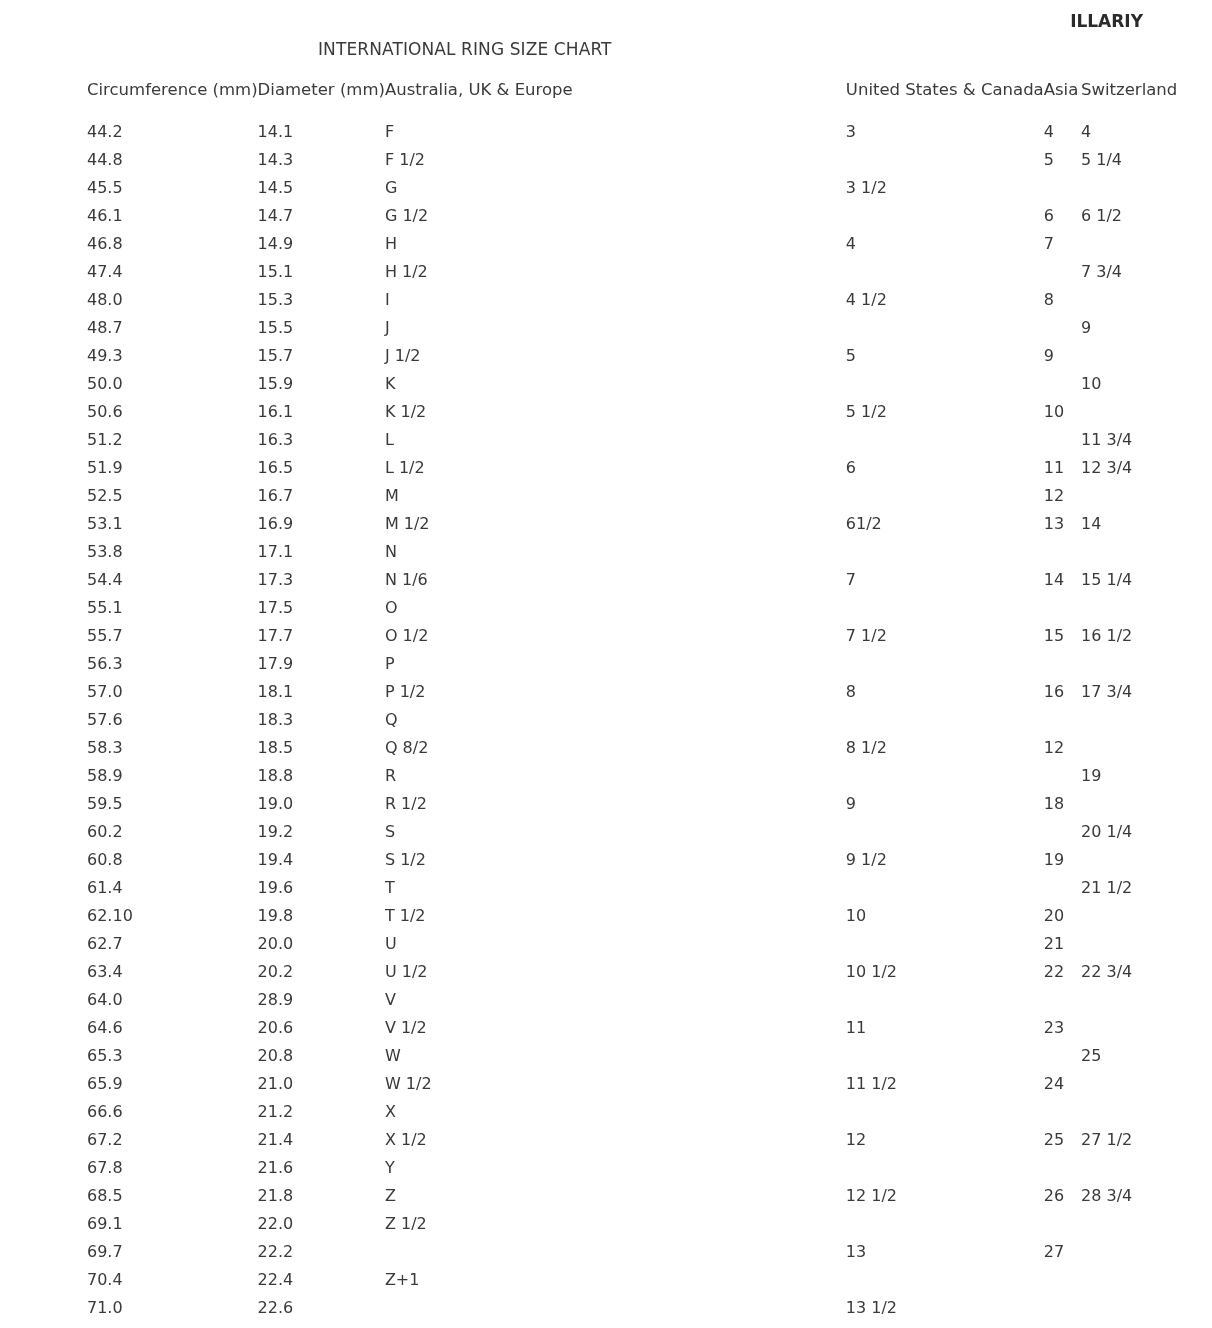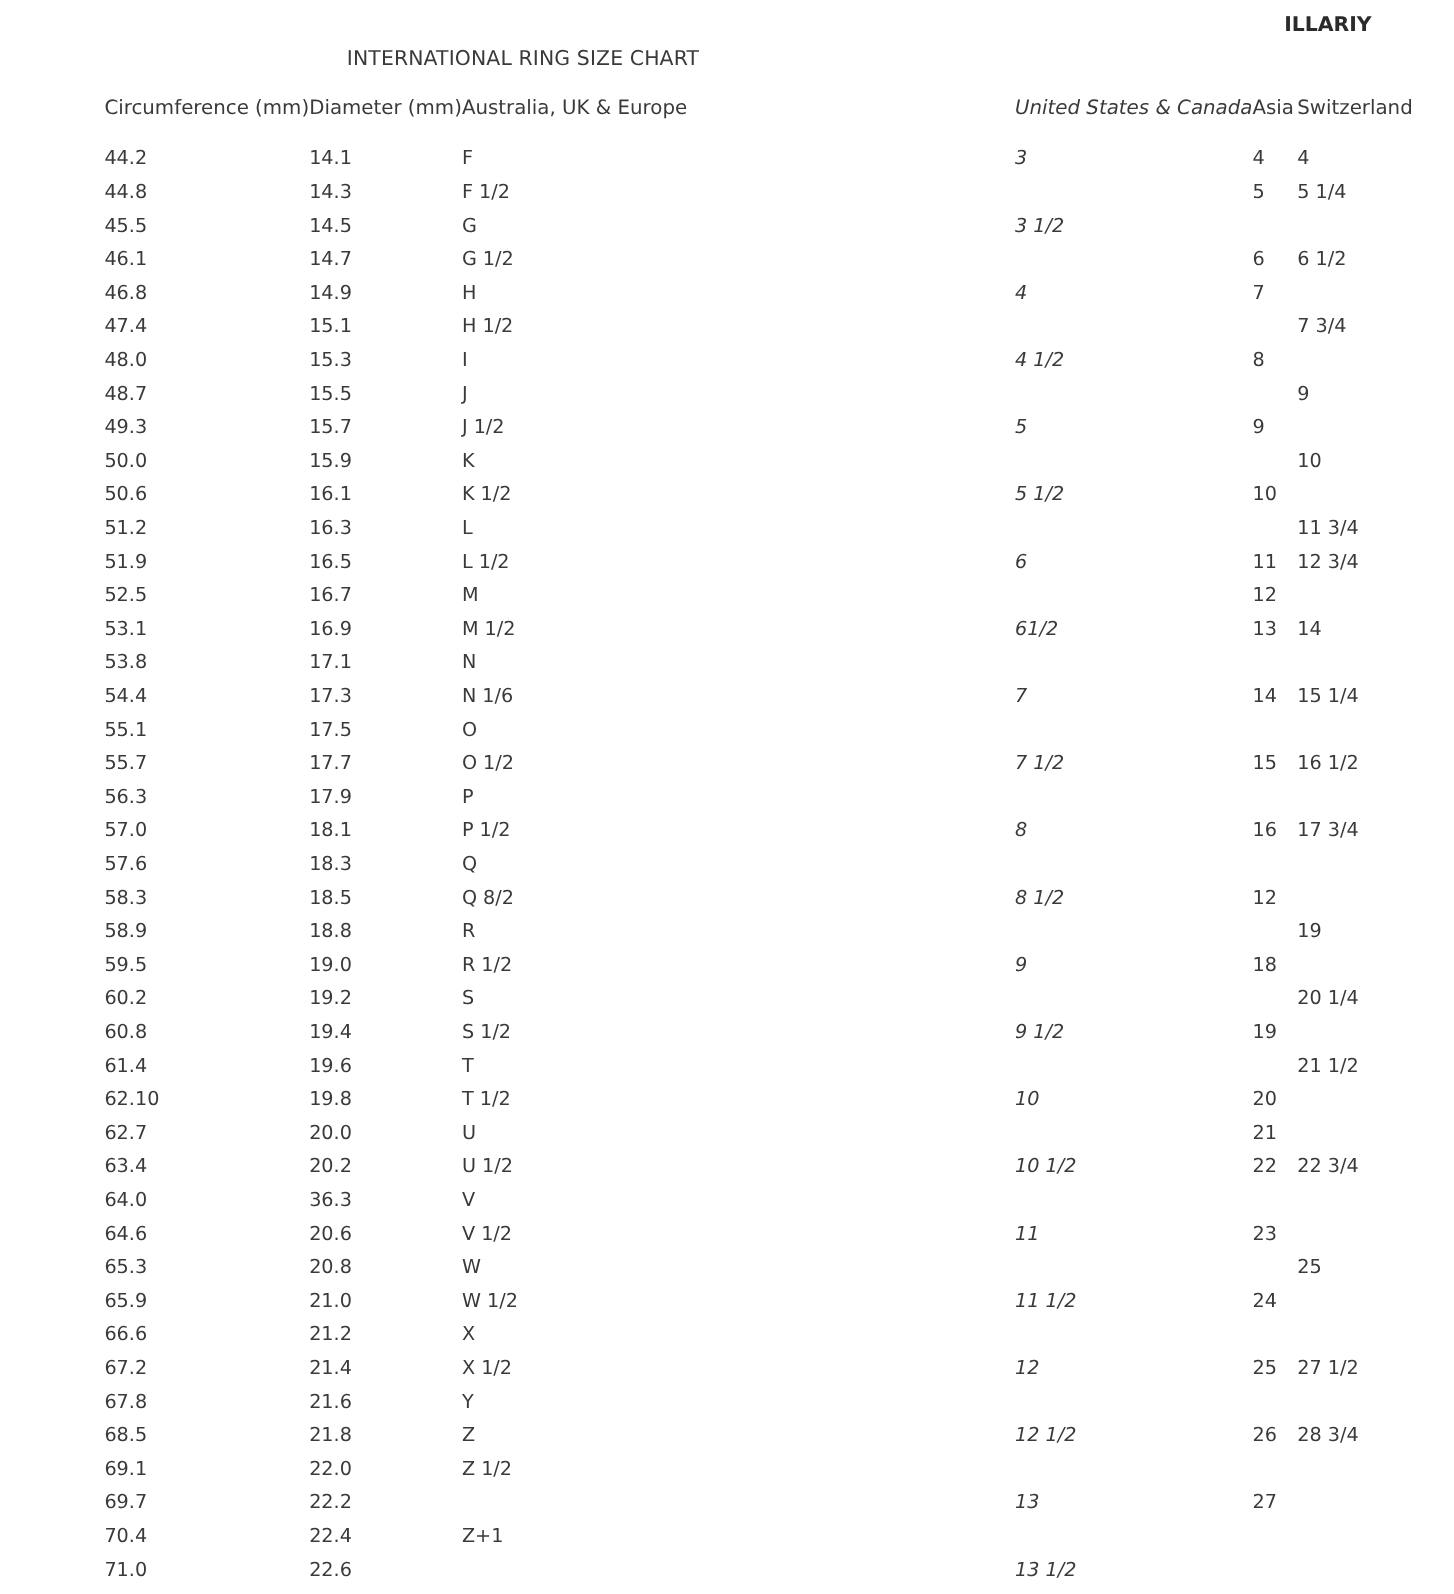--- a/index.html
+++ b/index.html
@@ -23,21 +23,21 @@
       width: 1143px;
       text-align: right;
       font-weight: bold;
       font-size: 17px;
       color: #2b2b2b;
       line-height: 26px;
     }
     .subtitle {
       position: absolute;
       top: 36px;
-      left: 289px;
+      left: 318px;
       font-size: 17px;
       line-height: 26px;
       color: #3a3a3a;
       letter-spacing: 0.1px;
     }
     table.chart {
       position: absolute;
       top: 62px;
       left: 87px;
       border-collapse: collapse;
@@ -57,21 +57,21 @@
       line-height: 28px;
       font-size: 16.5px;
     }
     table.chart td {
       height: 28px;
       line-height: 28px;
     }
     .c-circ { width: 133px; }
     .c-diam { width: 86px; }
     .c-aus  { width: 532px; }
-    .c-us   { width: 120px; font-style: italic; }
+    .c-us   { width: 120px; }
     .c-asia { width: 38px; }
     .c-swiss{ width: 140px; }
     th.c-circ, th.c-diam { white-space: normal; }
     th.c-us { white-space: normal; }
   </style>
 </head>
 <body>
 
 <div class="brand">ILLARIY</div>
 <div class="subtitle">INTERNATIONAL RING SIZE CHART</div>
@@ -331,21 +331,21 @@
       <tr>
         <td class="c-circ">63.4</td>
         <td class="c-diam">20.2</td>
         <td class="c-aus">U 1/2</td>
         <td class="c-us">10 1/2</td>
         <td class="c-asia">22</td>
         <td class="c-swiss">22 3/4</td>
       </tr>
       <tr>
         <td class="c-circ">64.0</td>
-        <td class="c-diam">36.3</td>
+        <td class="c-diam">28.9</td>
         <td class="c-aus">V</td>
         <td class="c-us"></td>
         <td class="c-asia"></td>
         <td class="c-swiss"></td>
       </tr>
       <tr>
         <td class="c-circ">64.6</td>
         <td class="c-diam">20.6</td>
         <td class="c-aus">V 1/2</td>
         <td class="c-us">11</td>

